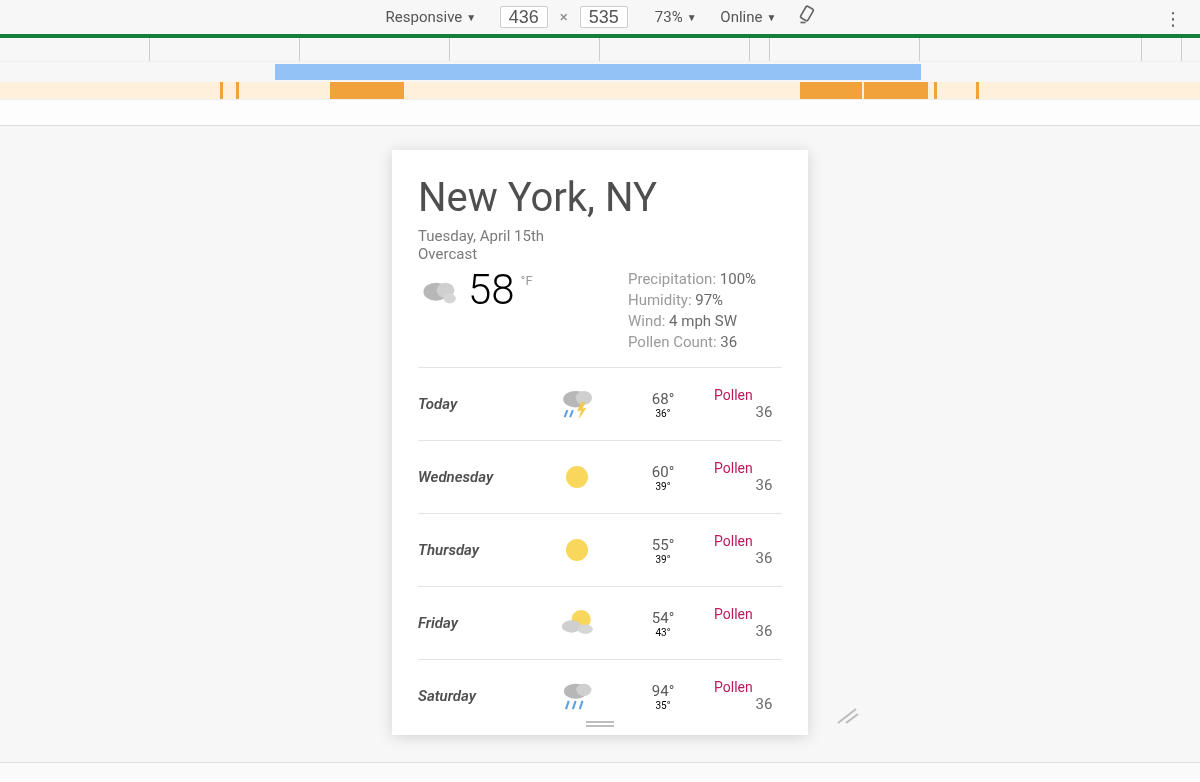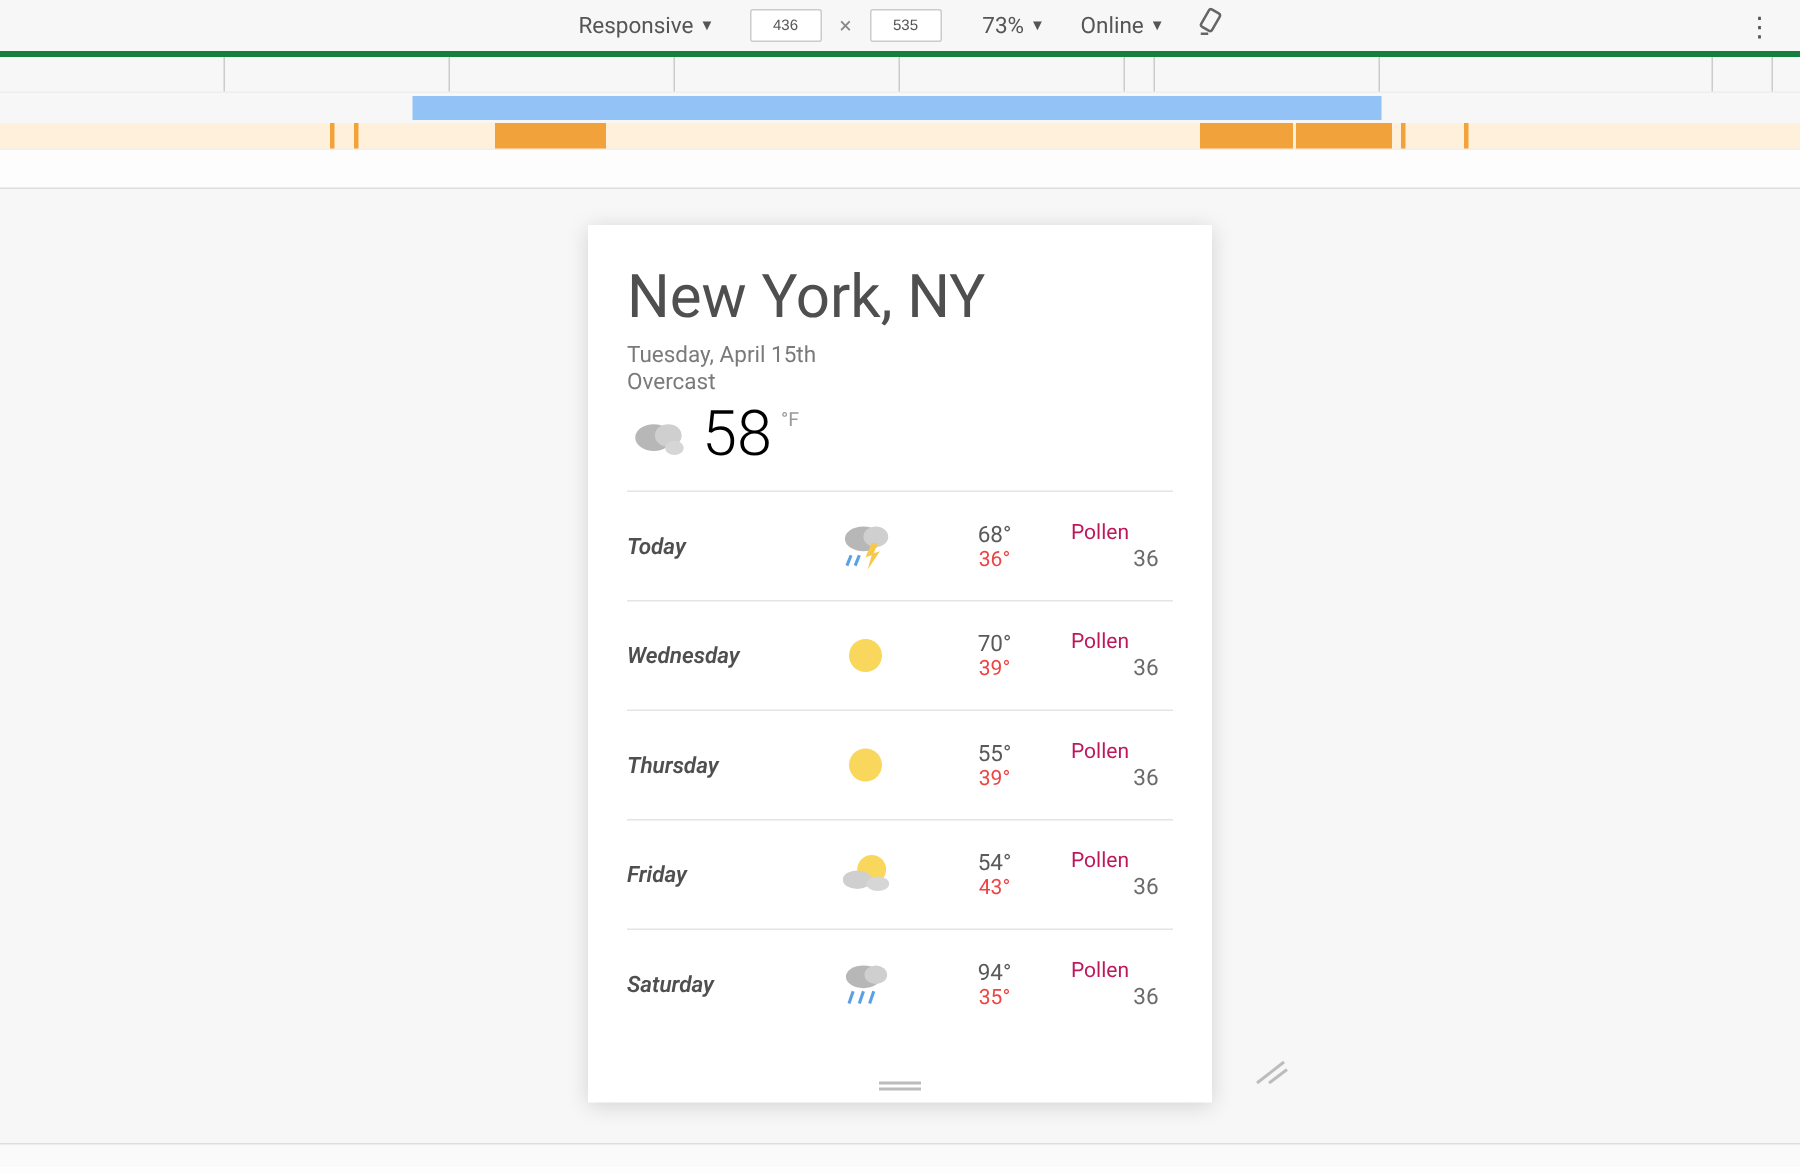--- a/index.html
+++ b/index.html
@@ -20,21 +20,21 @@
       justify-content: center;
       position: relative;
       font-size: 15px;
       color: #555;
     }
     .toolbar-group { display: flex; align-items: center; gap: 6px; }
     .toolbar .dd { cursor: pointer; padding: 2px 4px; display: inline-flex; align-items: center; gap: 4px; }
     .toolbar .triangle { font-size: 10px; position: relative; top: 0; }
     .toolbar input[type="text"] {
       width: 48px; height: 22px; border: 1px solid #ccc; background: #fff; text-align: center;
-      font-size: 10px; color: #555; border-radius: 2px;
+      font-size: 18px; color: #555; border-radius: 2px;
     }
     .toolbar .times { color: #888; margin: 0 6px; }
     .toolbar .rotate-icon { margin-left: 12px; cursor: pointer; }
     .toolbar .menu-dots {
       position: absolute; right: 18px; top: 10px; cursor: pointer; color: #555; font-size: 18px; line-height: 18px;
     }
     .ruler-area {
       height: 24px; background: #f7f7f7; border-bottom: 1px solid #eee;
       display: flex;
     }
@@ -90,21 +90,21 @@
       display: grid;
       grid-template-columns: 118px 70px 90px 100px;
       align-items: center;
       padding: 14px 0;
       border-bottom: 1px solid #e4e4e4;
       column-gap: 6px;
     }
     .forecast-row:last-child { border-bottom: none; }
     .day { font-size: 15px; color: #4f4f4f; font-weight: 600; font-style: italic; }
     .hi { font-size: 15px; color: #5a5a5a; text-align: center;}
-    .lo { font-size: 14px; color: #ef4444; text-align: center;}
+    .lo { font-size: 10px; color: #000000; text-align: center;}
     .pollen-label { font-size: 14px; color: #be185d; text-align: left;}
     .pollen-val { font-size: 15px; color: #6a6a6a; text-align: center;}
     .col-hilo { text-align:center;}
     .col-pollen { text-align:center;}
     .wicon { display:flex; justify-content:center; }
     .wicon svg { width: 44px; height: 44px; }
     .handle-bottom {
       position: absolute; left: 50%; transform: translateX(-50%); bottom: 2px; color: #b8b8b8; letter-spacing: 0;
     }
     .handle-corner {
@@ -186,20 +186,26 @@
           <span class="wicon">
             <svg viewBox="0 0 64 50">
               <ellipse cx="26" cy="26" rx="18" ry="13" fill="#b7b7b7"></ellipse>
               <ellipse cx="40" cy="24" rx="13" ry="11" fill="#cfcfcf"></ellipse>
               <ellipse cx="46" cy="36" rx="9" ry="7" fill="#d6d6d6"></ellipse>
             </svg>
           </span>
           <span class="temp-big">58</span>
           <span class="deg-unit">°F</span>
         </div>
+        <div class="stats">
+          <div><span class="label">Precipitation:</span> <span class="val">100%</span></div>
+          <div><span class="label">Humidity:</span> <span class="val">97%</span></div>
+          <div><span class="label">Wind:</span> <span class="val">4 mph SW</span></div>
+          <div><span class="label">Pollen Count:</span> <span class="val">36</span></div>
+        </div>
       </div>
 
       <div id="forecast-list">
           <div class="forecast-row">
             <div class="day">Today</div>
             <div class="wicon">
   <svg viewBox="0 0 64 50">
     <ellipse cx="30" cy="18" rx="18" ry="12" fill="#b7b7b7"></ellipse>
     <ellipse cx="42" cy="16" rx="12" ry="10" fill="#cfcfcf"></ellipse>
     <polygon points="38,22 32,36 38,34 34,48 46,30 40,32 44,22" fill="#f7c948"></polygon>
@@ -217,21 +223,21 @@
             </div>
           </div>
           <div class="forecast-row">
             <div class="day">Wednesday</div>
             <div class="wicon">
   <svg viewBox="0 0 64 50">
                 <circle cx="32" cy="25" r="16" fill="#f9d65c"></circle>
               </svg>
 </div>
             <div class="col-hilo">
-              <div class="hi">70°</div>
+              <div class="hi">60°</div>
               <div class="lo">39°</div>
             </div>
             <div class="col-pollen">
               <div class="pollen-label">Pollen</div>
               <div class="pollen-val">36</div>
             </div>
           </div>
           <div class="forecast-row">
             <div class="day">Thursday</div>
             <div class="wicon">

